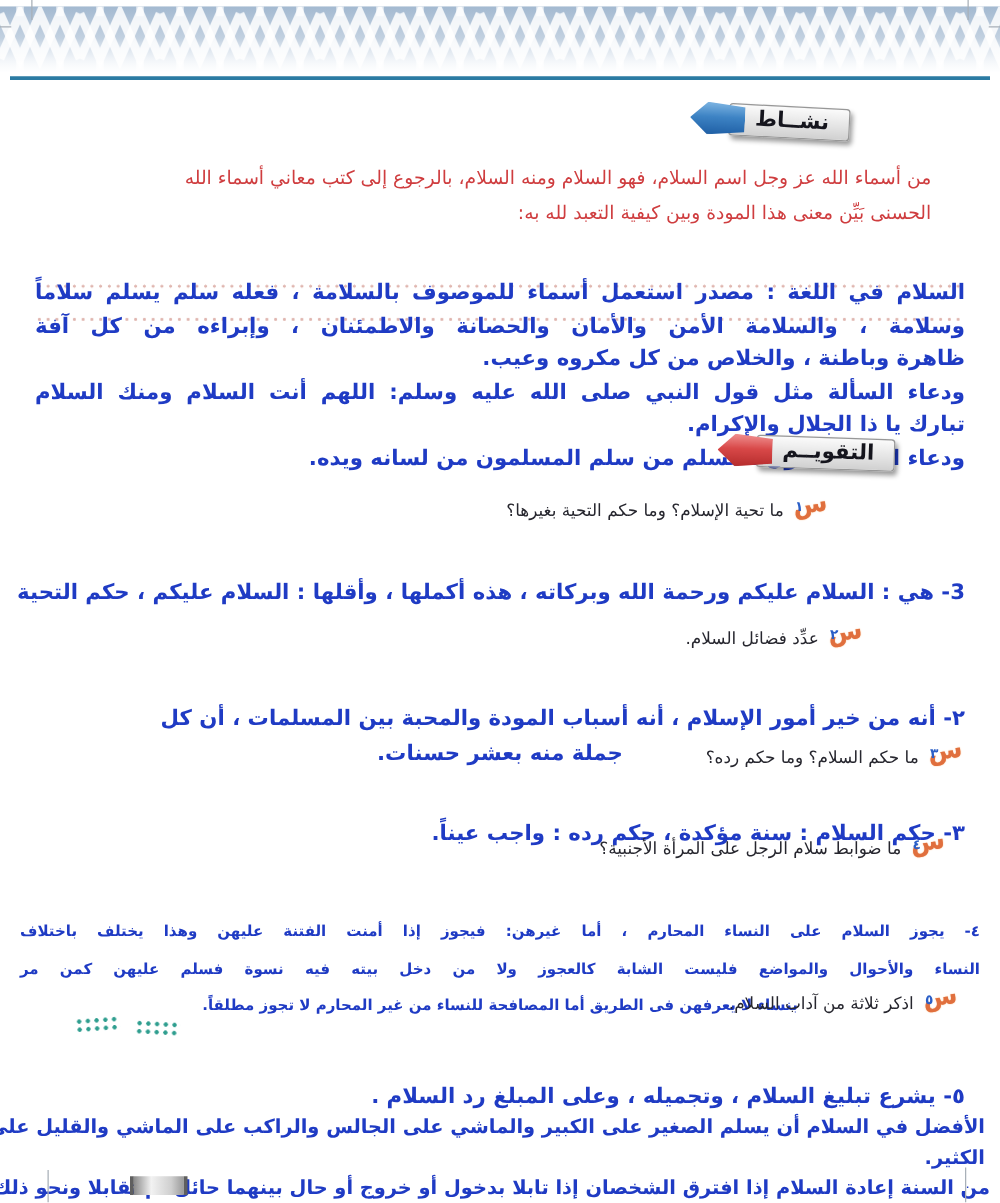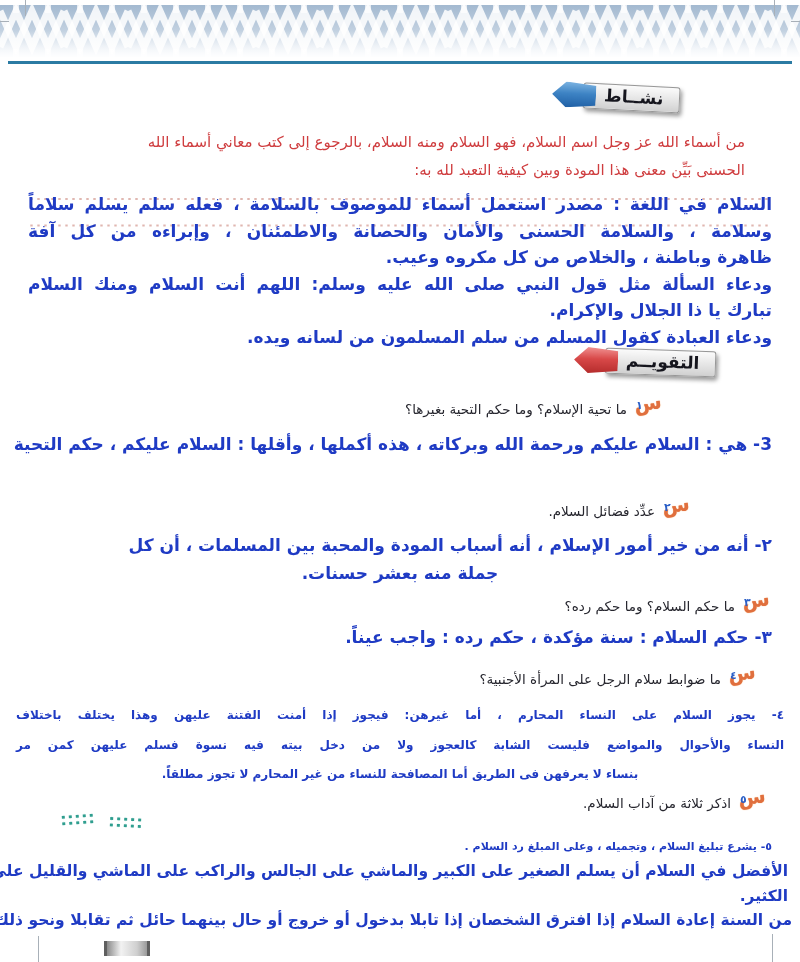--- a/index.html
+++ b/index.html
@@ -31,33 +31,33 @@
       padding:1px 16px 3px 20px;font-size:17px;font-weight:bold;color:#15151d;direction:rtl;}
   .banner.activity{top:84px;left:552px;transform:rotate(3deg);}
   .banner.evaluation{top:349px;left:574px;transform:rotate(2deg);}
 
   
   .prompt{position:absolute;top:128px;left:55px;right:55px;text-align:right;
       direction:rtl;color:#cf3d3f;font-size:15px;line-height:28px;}
 
   
   .ans{position:absolute;left:28px;right:28px;direction:rtl;color:#1f3bc4;
-       font-weight:bold;font-size:17px;line-height:26.5px;}
+       font-weight:bold;font-size:17px;line-height:26.5px;margin-top:30px;}
   .ans .line{white-space:nowrap;overflow:visible;}
   .j{text-align:justify;text-align-last:justify;}
   .r{}
   .c{text-align:center;}
   .ruled{background-image:radial-gradient(circle,rgba(198,122,110,.55) 1px,transparent 1.4px);
          background-size:7px 26.5px;background-position:0 21px;}
   .secA{top:191px;}
   .a1{top:431px;line-height:27.5px;}
   .a2{top:532px;line-height:27.5px;}
   .a3{top:624px;}
   .a4{top:701px;left:16px;right:16px;font-size:12px;line-height:29.5px;}
-  .a5a{top:834px;font-size:11px;}
+  .a5a{top:834px;font-size:17px;}
   .a5b{top:859px;left:12px;right:12px;font-size:15.5px;line-height:24.5px;}
   .a5c{top:907px;left:8px;right:8px;font-size:15.5px;}
 
   
   .q{position:absolute;direction:rtl;display:flex;align-items:center;gap:8px;
      color:#26262e;font-size:13.5px;}
   .q1{top:399px;right:140px;}
   .q2{top:501px;right:112px;}
   .q3{top:596px;right:32px;}
   .q4{top:669px;right:46px;}
@@ -115,21 +115,21 @@
   <span class="tag">نشــاط</span>
 </div>
 
 <div class="prompt">
   <div>من أسماء الله عز وجل اسم السلام، فهو السلام ومنه السلام، بالرجوع إلى كتب معاني أسماء الله</div>
   <div>الحسنى بَيِّن معنى هذا المودة وبين كيفية التعبد لله به:</div>
 </div>
 
 <div class="ans secA">
   <div class="line j ruled">السلام في اللغة : مصدر استعمل أسماء للموصوف بالسلامة ، فعله سلم يسلم سلاماً</div>
-  <div class="line j ruled">وسلامة ، والسلامة الحسنى والأمان والحصانة والاطمئنان ، وإبراءه من كل آفة</div>
+  <div class="line j ruled">وسلامة ، والسلامة الأمن والأمان والحصانة والاطمئنان ، وإبراءه من كل آفة</div>
   <div class="line r">ظاهرة وباطنة ، والخلاص من كل مكروه وعيب.</div>
   <div class="line j">ودعاء السألة مثل قول النبي صلى الله عليه وسلم: اللهم أنت السلام ومنك السلام</div>
   <div class="line r">تبارك يا ذا الجلال والإكرام.</div>
   <div class="line r">ودعاء العبادة كقول المسلم من سلم المسلمون من لسانه ويده.</div>
 </div>
 
 <div class="banner evaluation">
   <span class="arrow red"></span>
   <span class="tag">التقويــم</span>
 </div>

